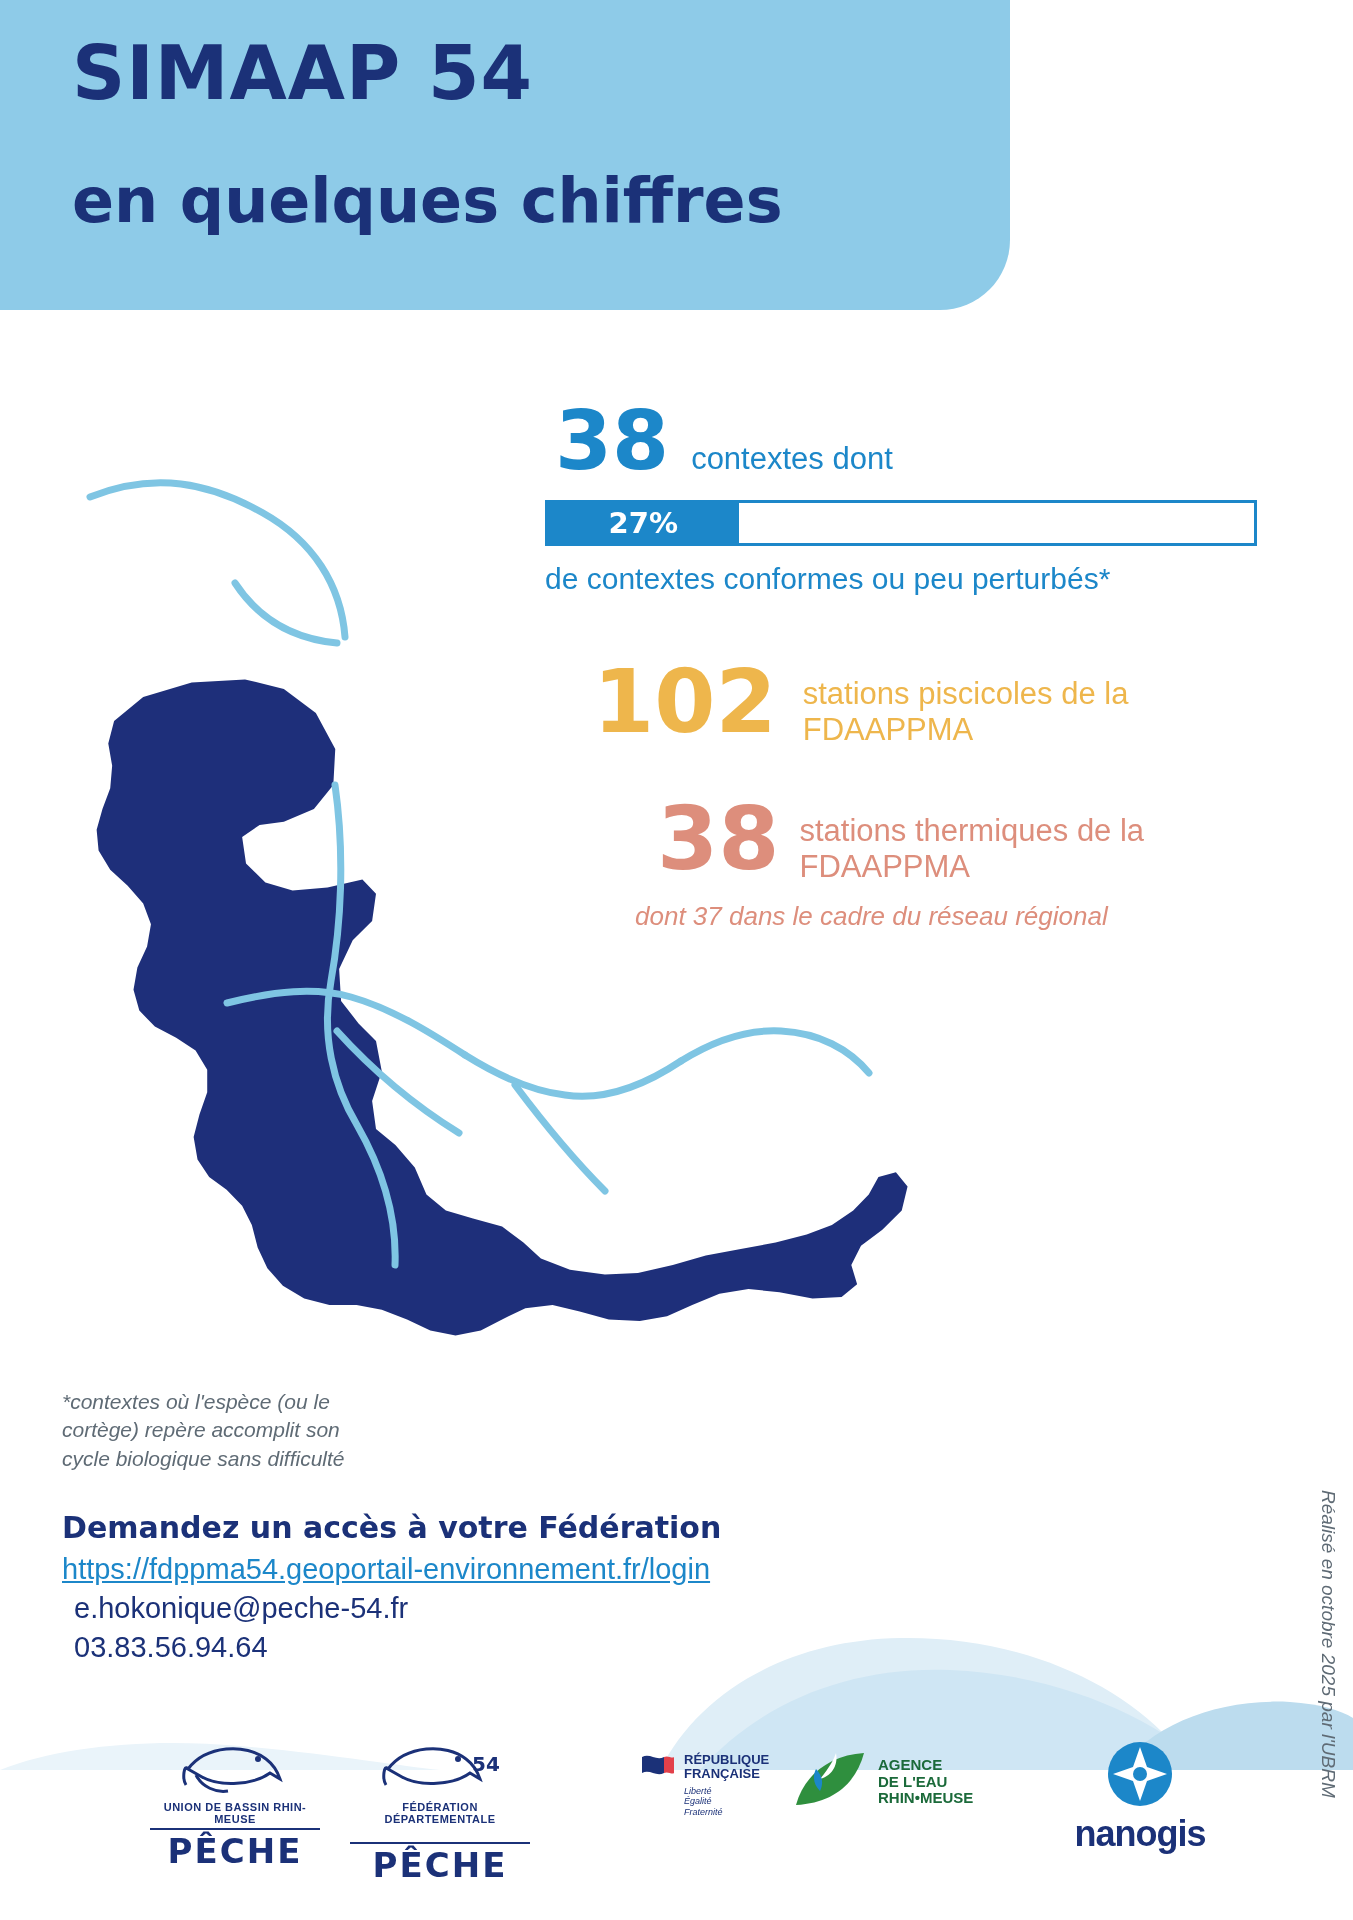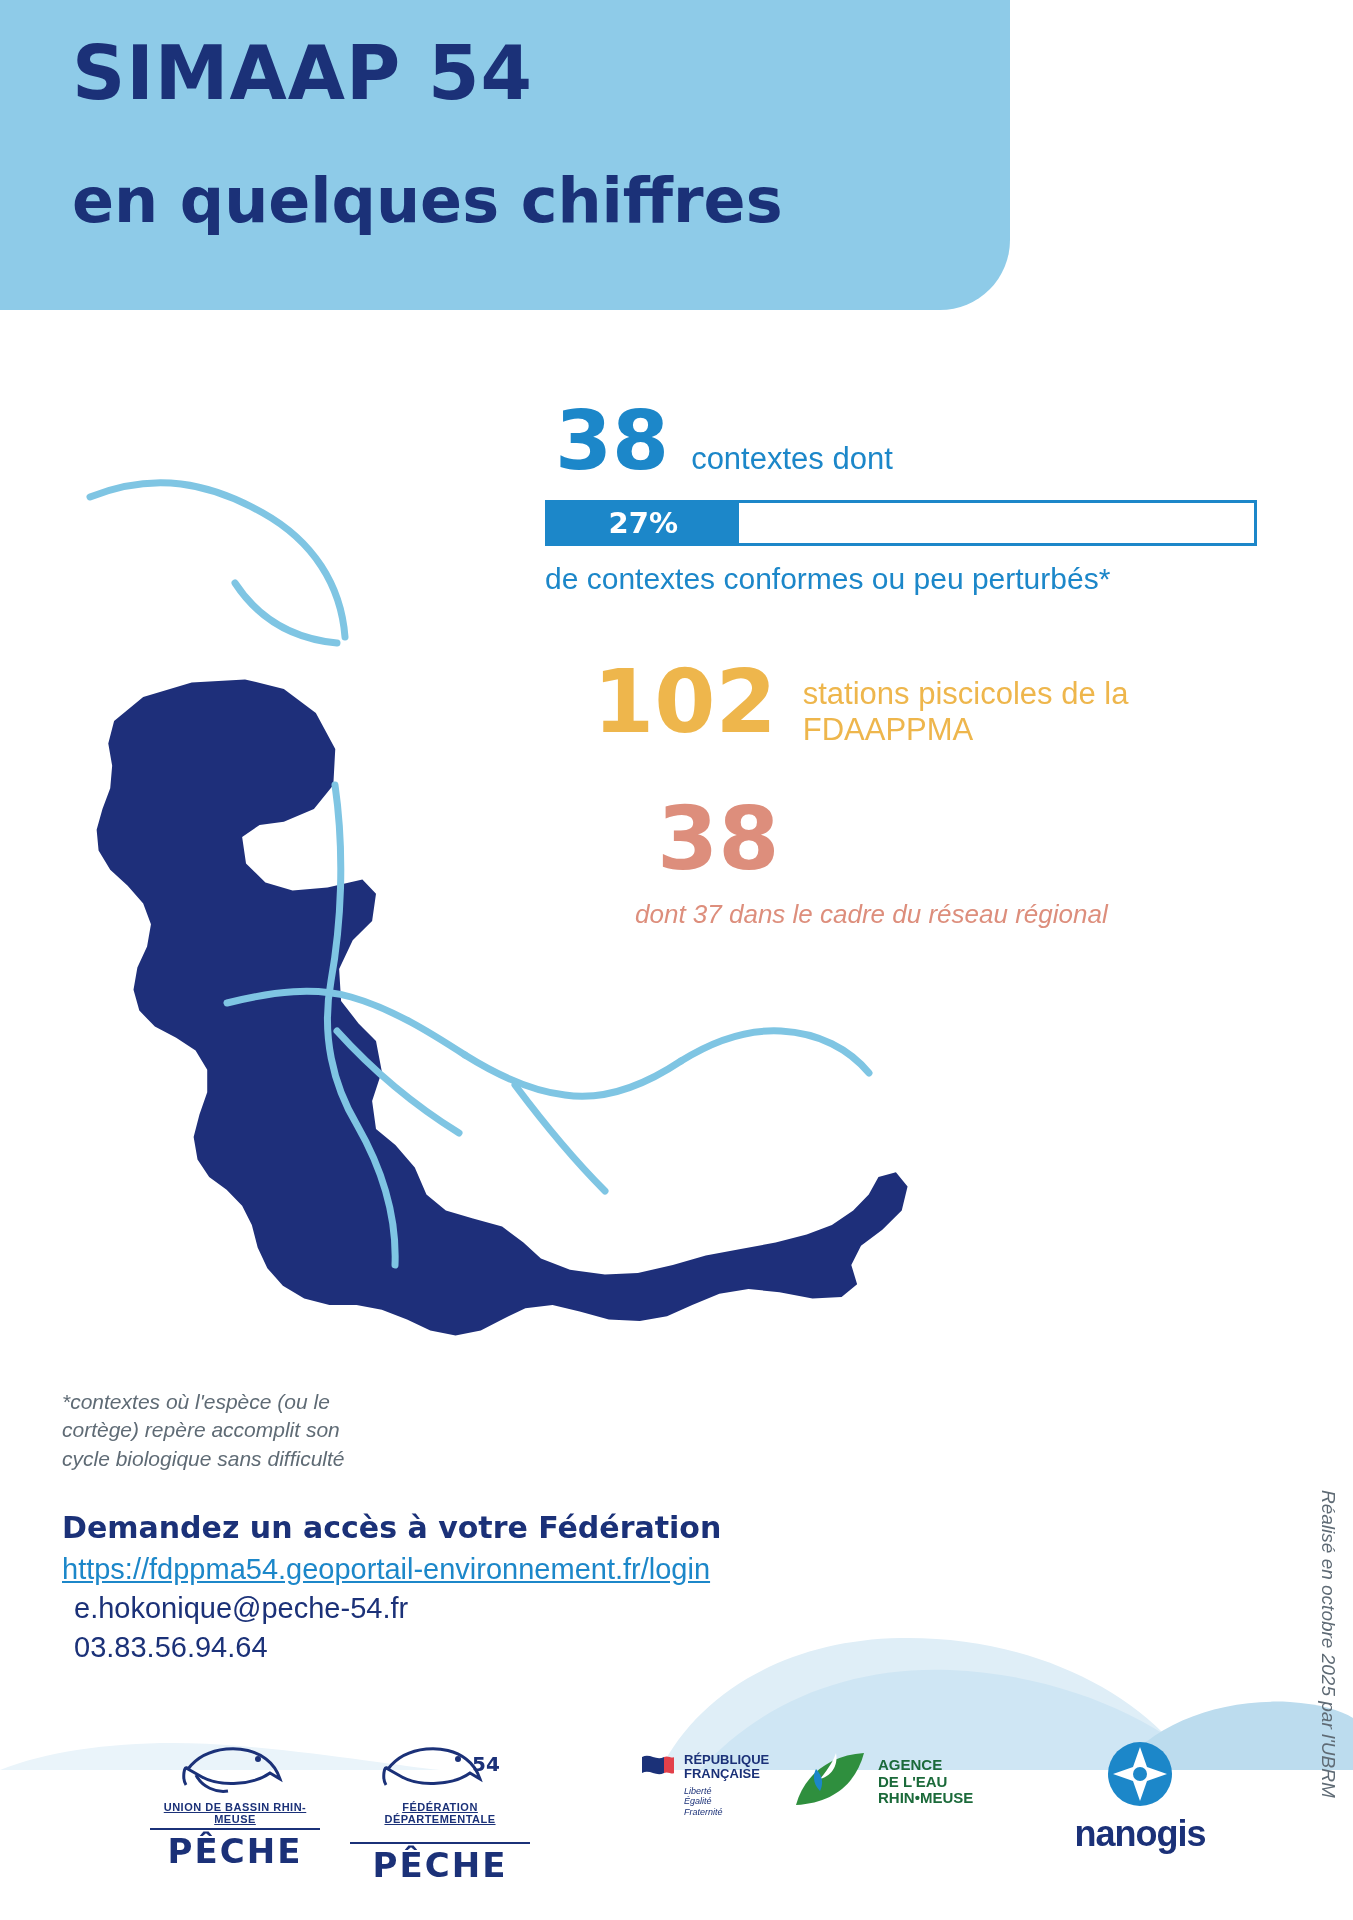--- a/index.html
+++ b/index.html
@@ -229,21 +229,20 @@
   }
   .logo {
     position: absolute;
     text-align: center;
   }
   .logo-caption {
     font-size: 11px;
     letter-spacing: 0.5px;
     color: #1b3178;
     font-weight: bold;
-    text-decoration: underline;
   }
   .logo-peche {
     font-size: 34px;
     font-weight: bold;
     color: #1b3178;
     letter-spacing: 2px;
     font-family: "DejaVu Sans", sans-serif;
     line-height: 1;
   }
   .rf-text {
@@ -574,20 +573,21 @@
   </div>
   <div class="bar-caption">de contextes conformes ou peu perturbés*</div>
 
   <div class="row-166">
     <span class="big-number num-gold">102</span>
     <span class="stat-label lbl-gold">stations piscicoles de la FDAAPPMA</span>
   </div>
 
   <div class="row-42">
     <span class="big-number num-salmon">38</span>
+    <span class="stat-label lbl-salmon">stations thermiques de la FDAAPPMA</span>
   </div>
   <div class="stat-note">dont 37 dans le cadre du réseau régional</div>
 
 </div>
 
 <div class="footnote">*contextes où l'espèce (ou le cortège) repère accomplit son cycle biologique sans difficulté</div>
 
 <div class="waves">
   <svg width="1353" height="330" viewBox="0 0 1353 330" xmlns="http://www.w3.org/2000/svg">
     <path d="M 660 330 C 700 250, 790 200, 900 198 C 1010 196, 1110 236, 1170 300 L 1353 300 L 1353 330 Z" fill="#dfeef7"></path>

